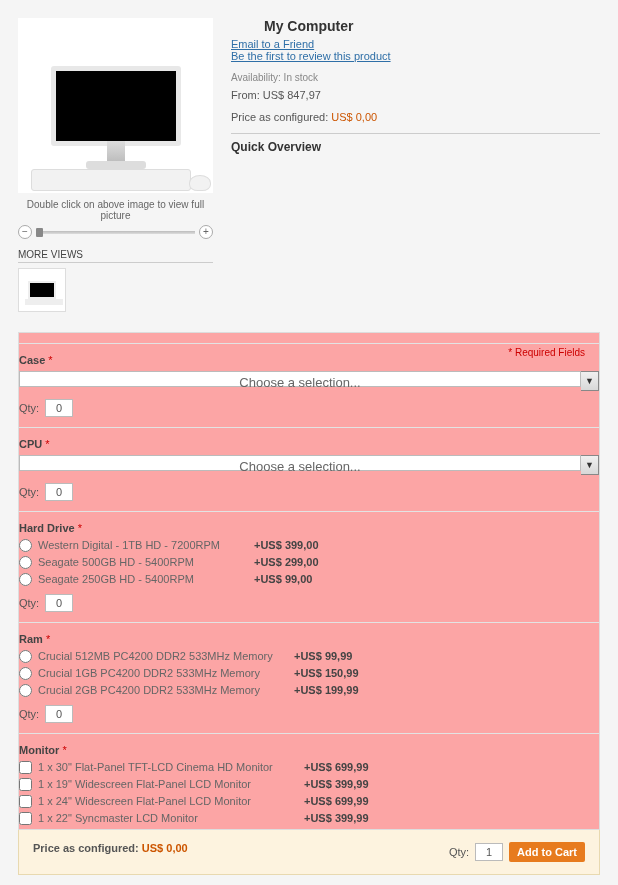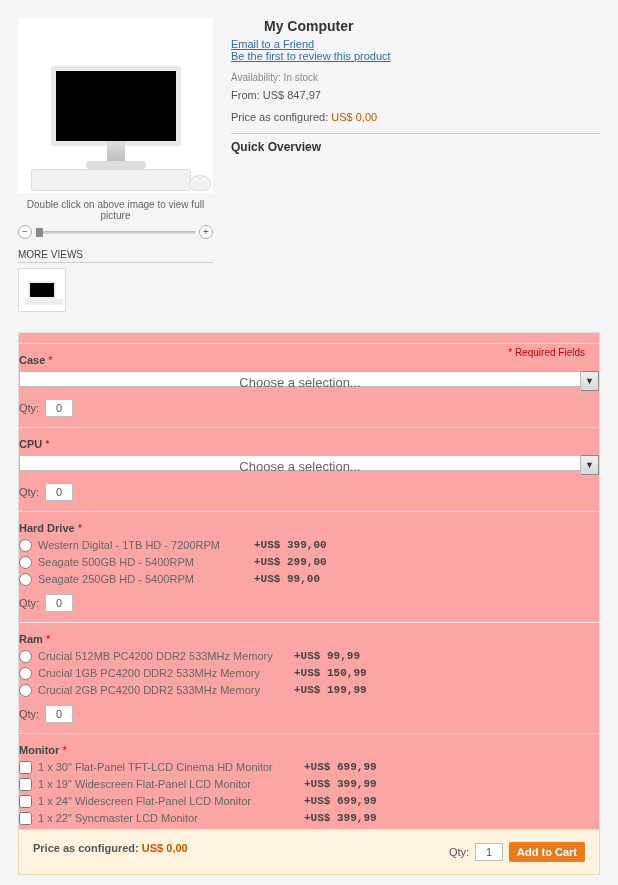--- a/index.html
+++ b/index.html
@@ -279,21 +279,21 @@
     gap: 6px;
     font-size: 11px;
     color: #666;
     margin-bottom: 4px;
   }
   .opt-item input[type="radio"],
   .opt-item input[type="checkbox"] {
     margin: 0;
   }
   .opt-item .name { min-width: 210px; }
-  .opt-item .mod { font-weight: bold; color: #444; font-family: Liberation Mono, monospace; }
+  .opt-item .mod { font-weight: bold; color: #444; }
   .bottom-bar {
     background: #fdf3df;
     border: 1px solid #e8d9b0;
     border-top: none;
     padding: 12px 14px;
     display: flex;
     justify-content: space-between;
     align-items: flex-start;
   }
   .bottom-price {

